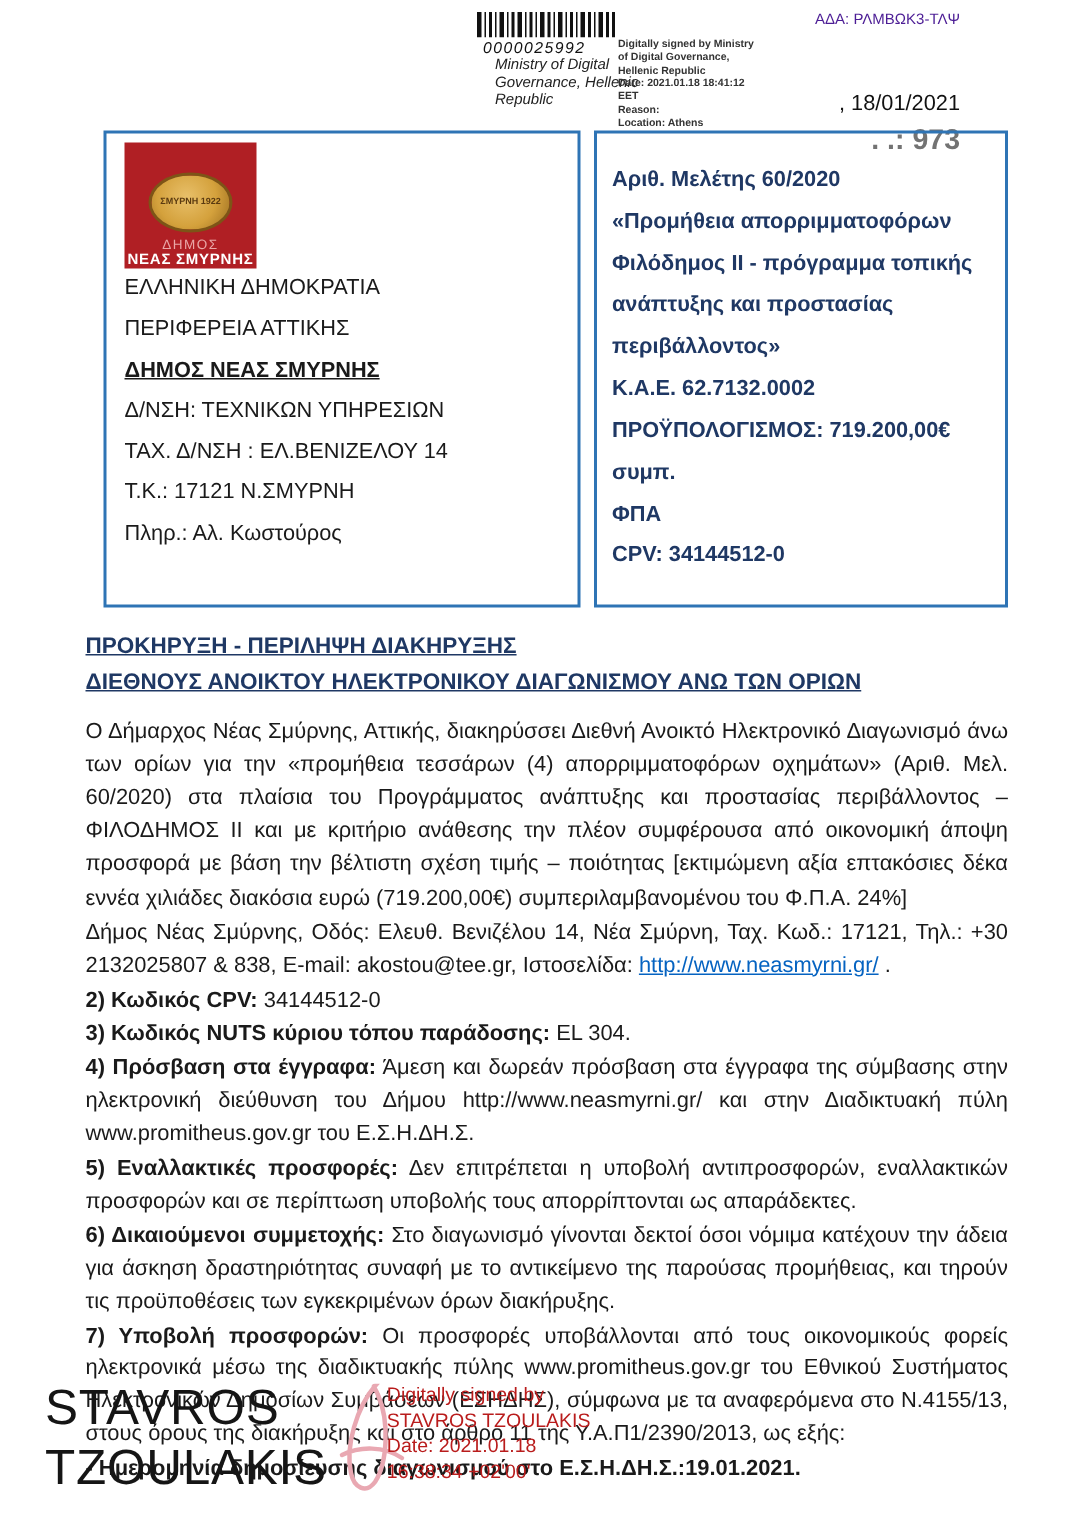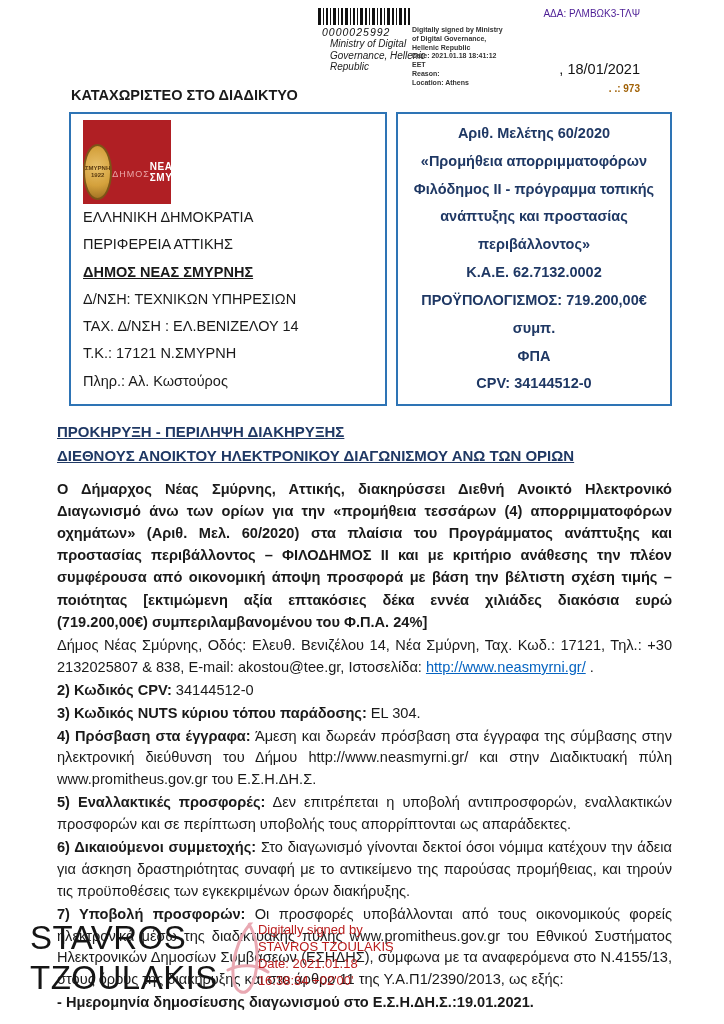--- a/index.html
+++ b/index.html
@@ -16,50 +16,50 @@
   
   .hdr-barcode { position:absolute; left:318px; top:8px; width:120px;font-style:italic; }
   .hdr-barcode svg { display:block; }
   .bc-number { font-size:10.5px; letter-spacing:1px; margin-top:1px; margin-left:4px; color:#111; }
   .bc-issuer { font-size:10px; line-height:1.15; margin-left:12px; color:#222; width:100px; }
 
   .hdr-stamp { position:absolute; left:412px; top:26px; font-size:7px; line-height:1.25; color:#333; font-weight:bold; }
 
   .hdr-ada { position:absolute; right:84px; top:8px; font-size:10px; color:#4c1d95; }
   .hdr-date { position:absolute; right:84px; top:61px; font-size:14.5px; color:#111; }
-  .hdr-proto { position:absolute; right:84px; top:83px; font-size:10px; font-weight:bold; color:#a16207; }
+  .hdr-proto { position:absolute; right:84px; top:83px; font-size:19px; font-weight:bold; color:#737373; }
 
   
   .content { position:absolute; left:0; top:0; width:724px; padding:87px 52px 0 57px; box-sizing:border-box; }
 
   .notice { font-weight:bold; font-size:14.5px; margin:0 0 9px 14px; }
 
   .boxes { display:flex; gap:9px; }
   .box { border:2px solid #2e74b5; box-sizing:border-box; }
   .box-left { width:318px; padding:6px 10px 6px 12px; margin-left:12px; }
-  .box-right { flex:1; display:flex; flex-direction:column; justify-content:center; text-align:center;
-               color:#1f3864; font-weight:bold; font-size:14.5px; line-height:1.92; padding:6px 10px; }
+  .box-right { flex:1; display:flex; flex-direction:column; justify-content:center; 
+               color:#1f3864; font-weight:bold; font-size:14.5px; line-height:1.92; padding:18px 10px; }
 
-  .logo { width:88px; height:84px; background:#b01f24; display:flex; align-items:center; justify-content:flex-start; padding-top:20px; box-sizing:border-box; }
+  .logo { width:88px; height:84px; background:#b01f24; display:flex; flex-direction:column; align-items:center; justify-content:flex-start; padding-top:20px; box-sizing:border-box; }
   .seal { width:52px; height:52px; border-radius:50%;
           background: radial-gradient(circle at 45% 40%, #e8c06a 0%, #d4a13c 55%, #9a6b1f 100%);
           border:2px solid #7d5417; display:flex; align-items:center; justify-content:center; }
   .seal-text { font-size:6px; color:#5a3a10; font-weight:bold; text-align:center; line-height:1.1; }
   .logo-cap1 { font-size:9px; color:#eaa7a7; letter-spacing:1px; margin-top:3px; }
   .logo-cap2 { font-size:10px; color:#ffffff; font-weight:bold; letter-spacing:0.5px; }
 
   .auth-line { font-size:14.5px; line-height:1.88; }
   .auth-line.bold-u { font-weight:bold; text-decoration:underline; }
 
   .title { text-align:left; color:#1f3864; font-weight:bold; font-size:15px; line-height:1.55; margin-top:14px; }
   .title div { text-decoration:underline; }
 
   .body-text { font-size:14.6px; line-height:1.5; text-align:justify; }
   p.doc { margin:0; }
-  .intro { font-weight:bold; margin-top:11px !important; line-height:1.52 !important; }
+  .intro { font-weight:normal; margin-top:11px !important; line-height:1.52 !important; }
   .addr { margin-top:2px !important; }
   .item { margin-top:1px !important; }
   .item b { font-weight:bold; }
   .dash-line { font-weight:bold; margin-top:1px !important; }
   a.doclink { color:#0563c1; text-decoration:underline; }
 
   
   .signature { position:absolute; left:30px; top:918px; display:flex; align-items:flex-start; }
   .sig-name { font-size:33px; color:#151515; line-height:1.2; letter-spacing:0.5px; }
   .sig-ribbon { margin:2px -14px 0 2px; position:relative; z-index:0; }
@@ -112,21 +112,20 @@
     <div>Reason:</div>
     <div>Location: Athens</div>
   </div>
 
   <div class="hdr-ada">ΑΔΑ: ΡΛΜΒΩΚ3-ΤΛΨ</div>
   <div class="hdr-date">, 18/01/2021</div>
   <div class="hdr-proto">. .: 973</div>
 
   <div class="content">
 
-    <div class="notice">ΚΑΤΑΧΩΡΙΣΤΕΟ ΣΤΟ ΔΙΑΔΙΚΤΥΟ</div>
 
     <div class="boxes">
       <div class="box box-left">
         <div class="logo">
           <div class="seal">
             <div class="seal-text">ΣΜΥΡΝΗ 1922</div>
           </div>
           <div class="logo-cap1">ΔΗΜΟΣ</div>
           <div class="logo-cap2">ΝΕΑΣ ΣΜΥΡΝΗΣ</div>
         </div>

